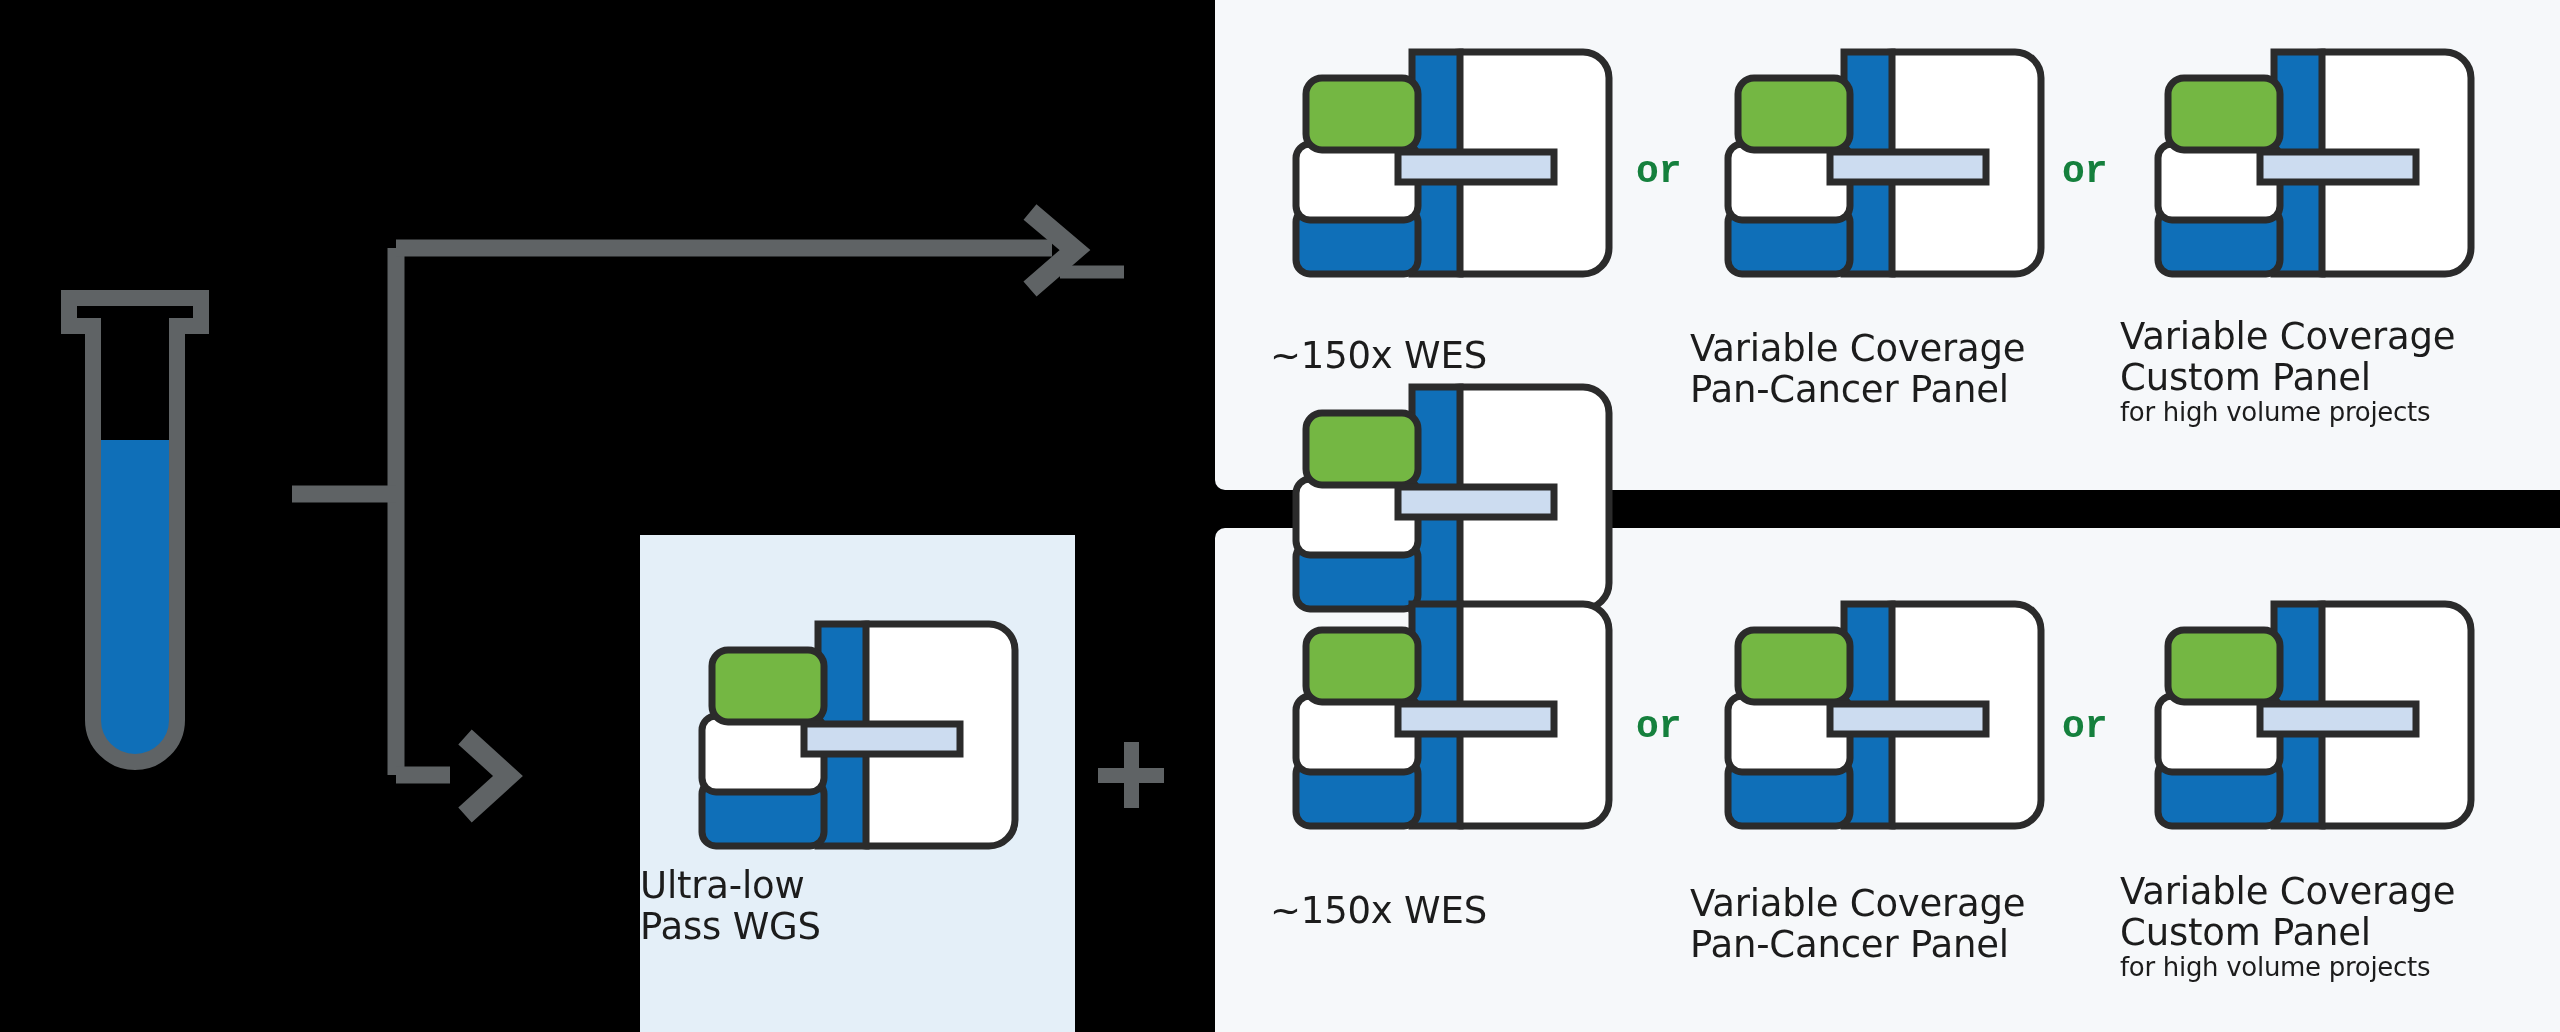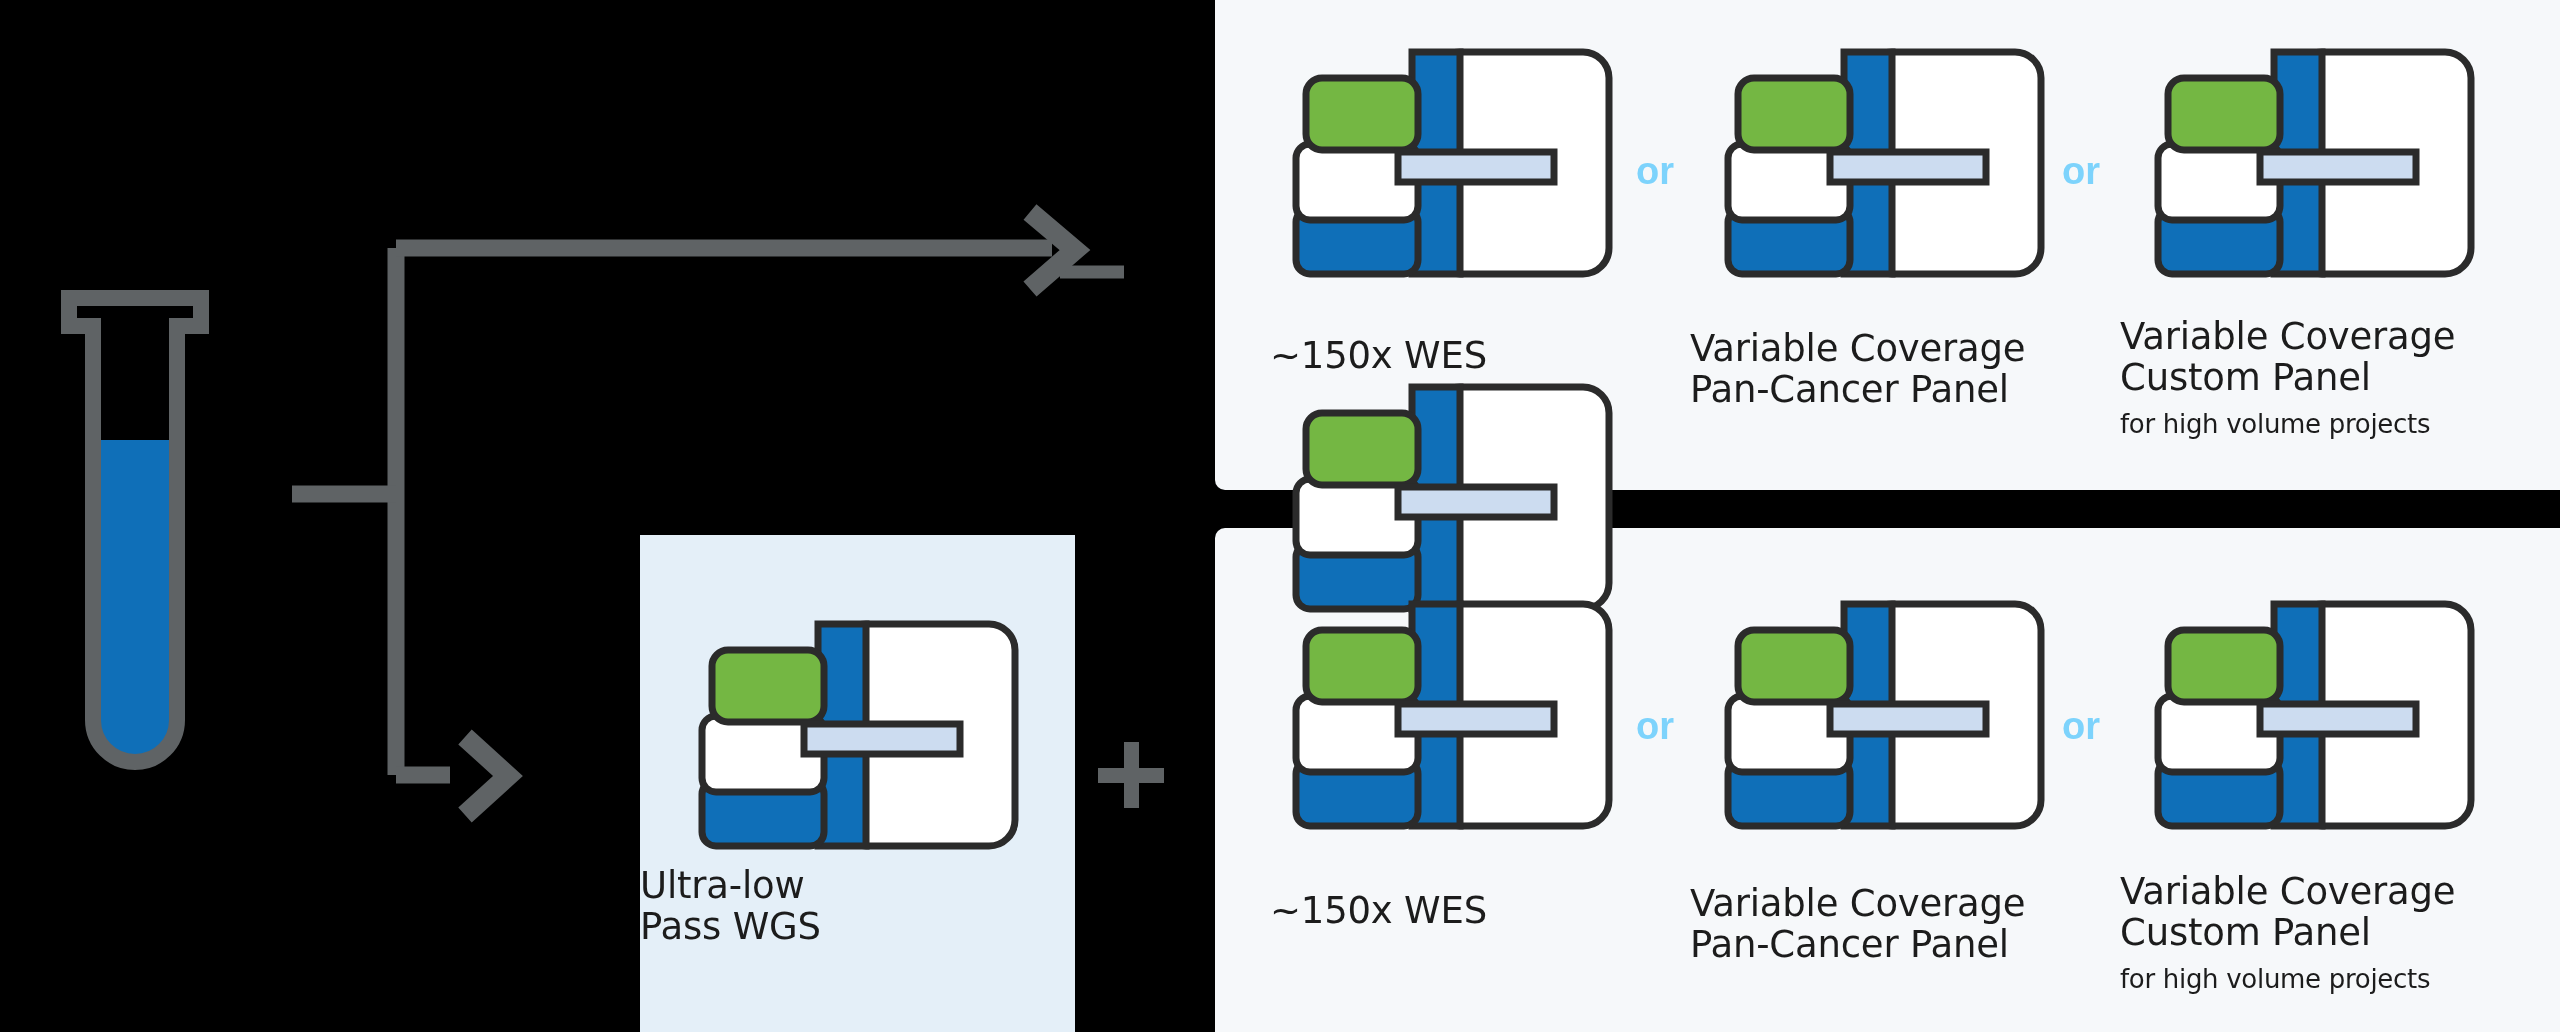--- a/index.html
+++ b/index.html
@@ -56,27 +56,27 @@
     line-height: 1.12;
     white-space: pre-line;
     letter-spacing: -0.2px;
   }
   .label.big   { font-size: 37px; font-weight: 400; }
   .label.small { font-size: 26px; font-weight: 400; }
   .or-text {
     position: absolute;
     font-size: 38px;
     font-weight: 700;
-    color: #7dd3fc;
-    font-family: Liberation Sans, sans-serif;
+    color: #15803d;
+    font-family: Liberation Mono, monospace;
   }
   .sub-note {
     display: block;
     font-size: 25px;
-    margin-top: 14px;
+    margin-top: 2px;
     letter-spacing: -0.3px;
   }
 </style>
 </head>
 <body>
 
 <div class="panel" id="panel-top"></div>
 <div class="panel" id="panel-bottom"></div>
 
 <div id="test-tube">

